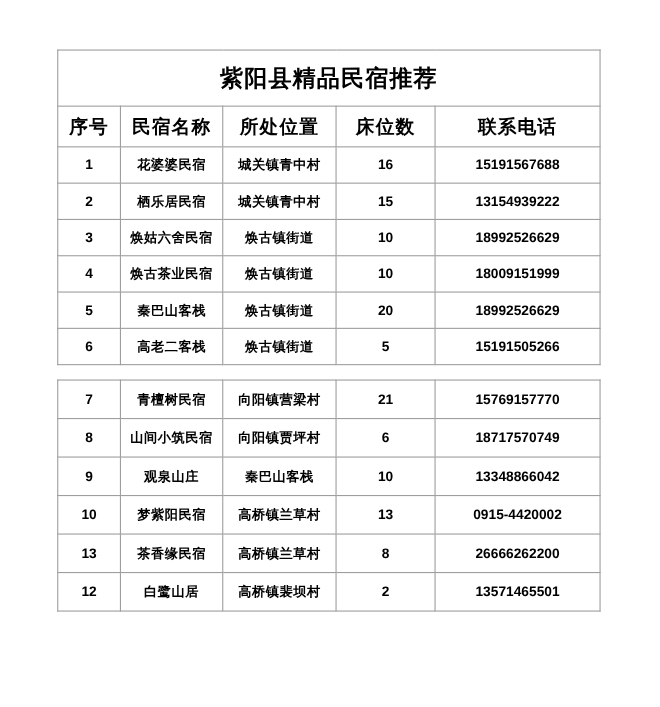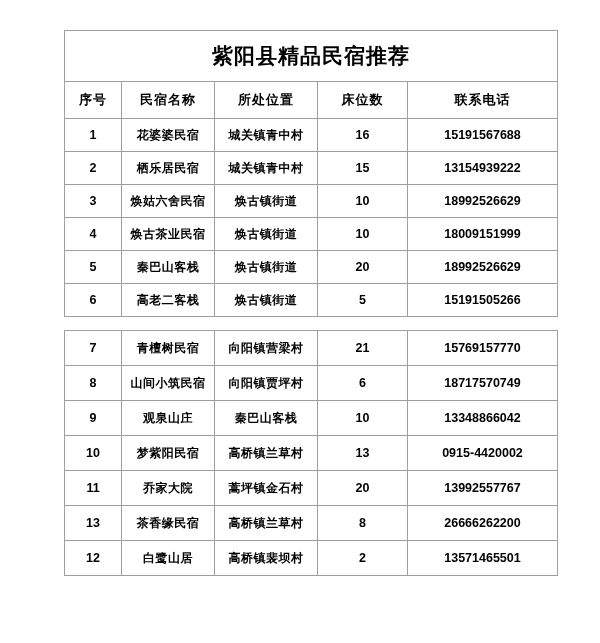--- a/index.html
+++ b/index.html
@@ -10,23 +10,22 @@
   body {
     width: 600px;
     height: 643px;
     position: relative;
     font-family: "Liberation Serif", "DejaVu Serif", serif;
     color: #000000;
   }
   .sheet {
     position: absolute;
     left: 52px;
-    top: 30px;
+    top: 45px;
     width: 493px;
-    margin-left: 12px;
   }
   table.tbl {
     border-collapse: collapse;
     table-layout: fixed;
     width: 493px;
   }
   table.tbl td, table.tbl th {
     border: 1px solid #9e9e9e;
     padding: 0;
     text-align: center;
@@ -35,21 +34,21 @@
     white-space: nowrap;
   }
   .title-cell {
     height: 50px;
     font-size: 21px;
     font-weight: bold;
     letter-spacing: 1px;
   }
   .header-row th {
     height: 36px;
-    font-size: 13px;
+    font-size: 17px;
     font-weight: bold;
     letter-spacing: 1px;
   }
   .tbl-1 tbody tr { height: 33px; }
   .tbl-2 tbody tr { height: 35px; }
   td.c-name, td.c-loc {
     font-size: 12px;
     font-weight: bold;
     letter-spacing: 0.5px;
   }
@@ -166,27 +165,20 @@
           <td class="c-phone">13348866042</td>
         </tr>
         <tr>
           <td class="c-seq">10</td>
           <td class="c-name">梦紫阳民宿</td>
           <td class="c-loc">高桥镇兰草村</td>
           <td class="c-beds">13</td>
           <td class="c-phone">0915-4420002</td>
         </tr>
         <tr>
-          <td class="c-seq">11</td>
-          <td class="c-name">乔家大院</td>
-          <td class="c-loc">蒿坪镇金石村</td>
-          <td class="c-beds">20</td>
-          <td class="c-phone">13992557767</td>
-        </tr>
-        <tr>
           <td class="c-seq">13</td>
           <td class="c-name">茶香缘民宿</td>
           <td class="c-loc">高桥镇兰草村</td>
           <td class="c-beds">8</td>
           <td class="c-phone">26666262200</td>
         </tr>
         <tr>
           <td class="c-seq">12</td>
           <td class="c-name">白鹭山居</td>
           <td class="c-loc">高桥镇裴坝村</td>

